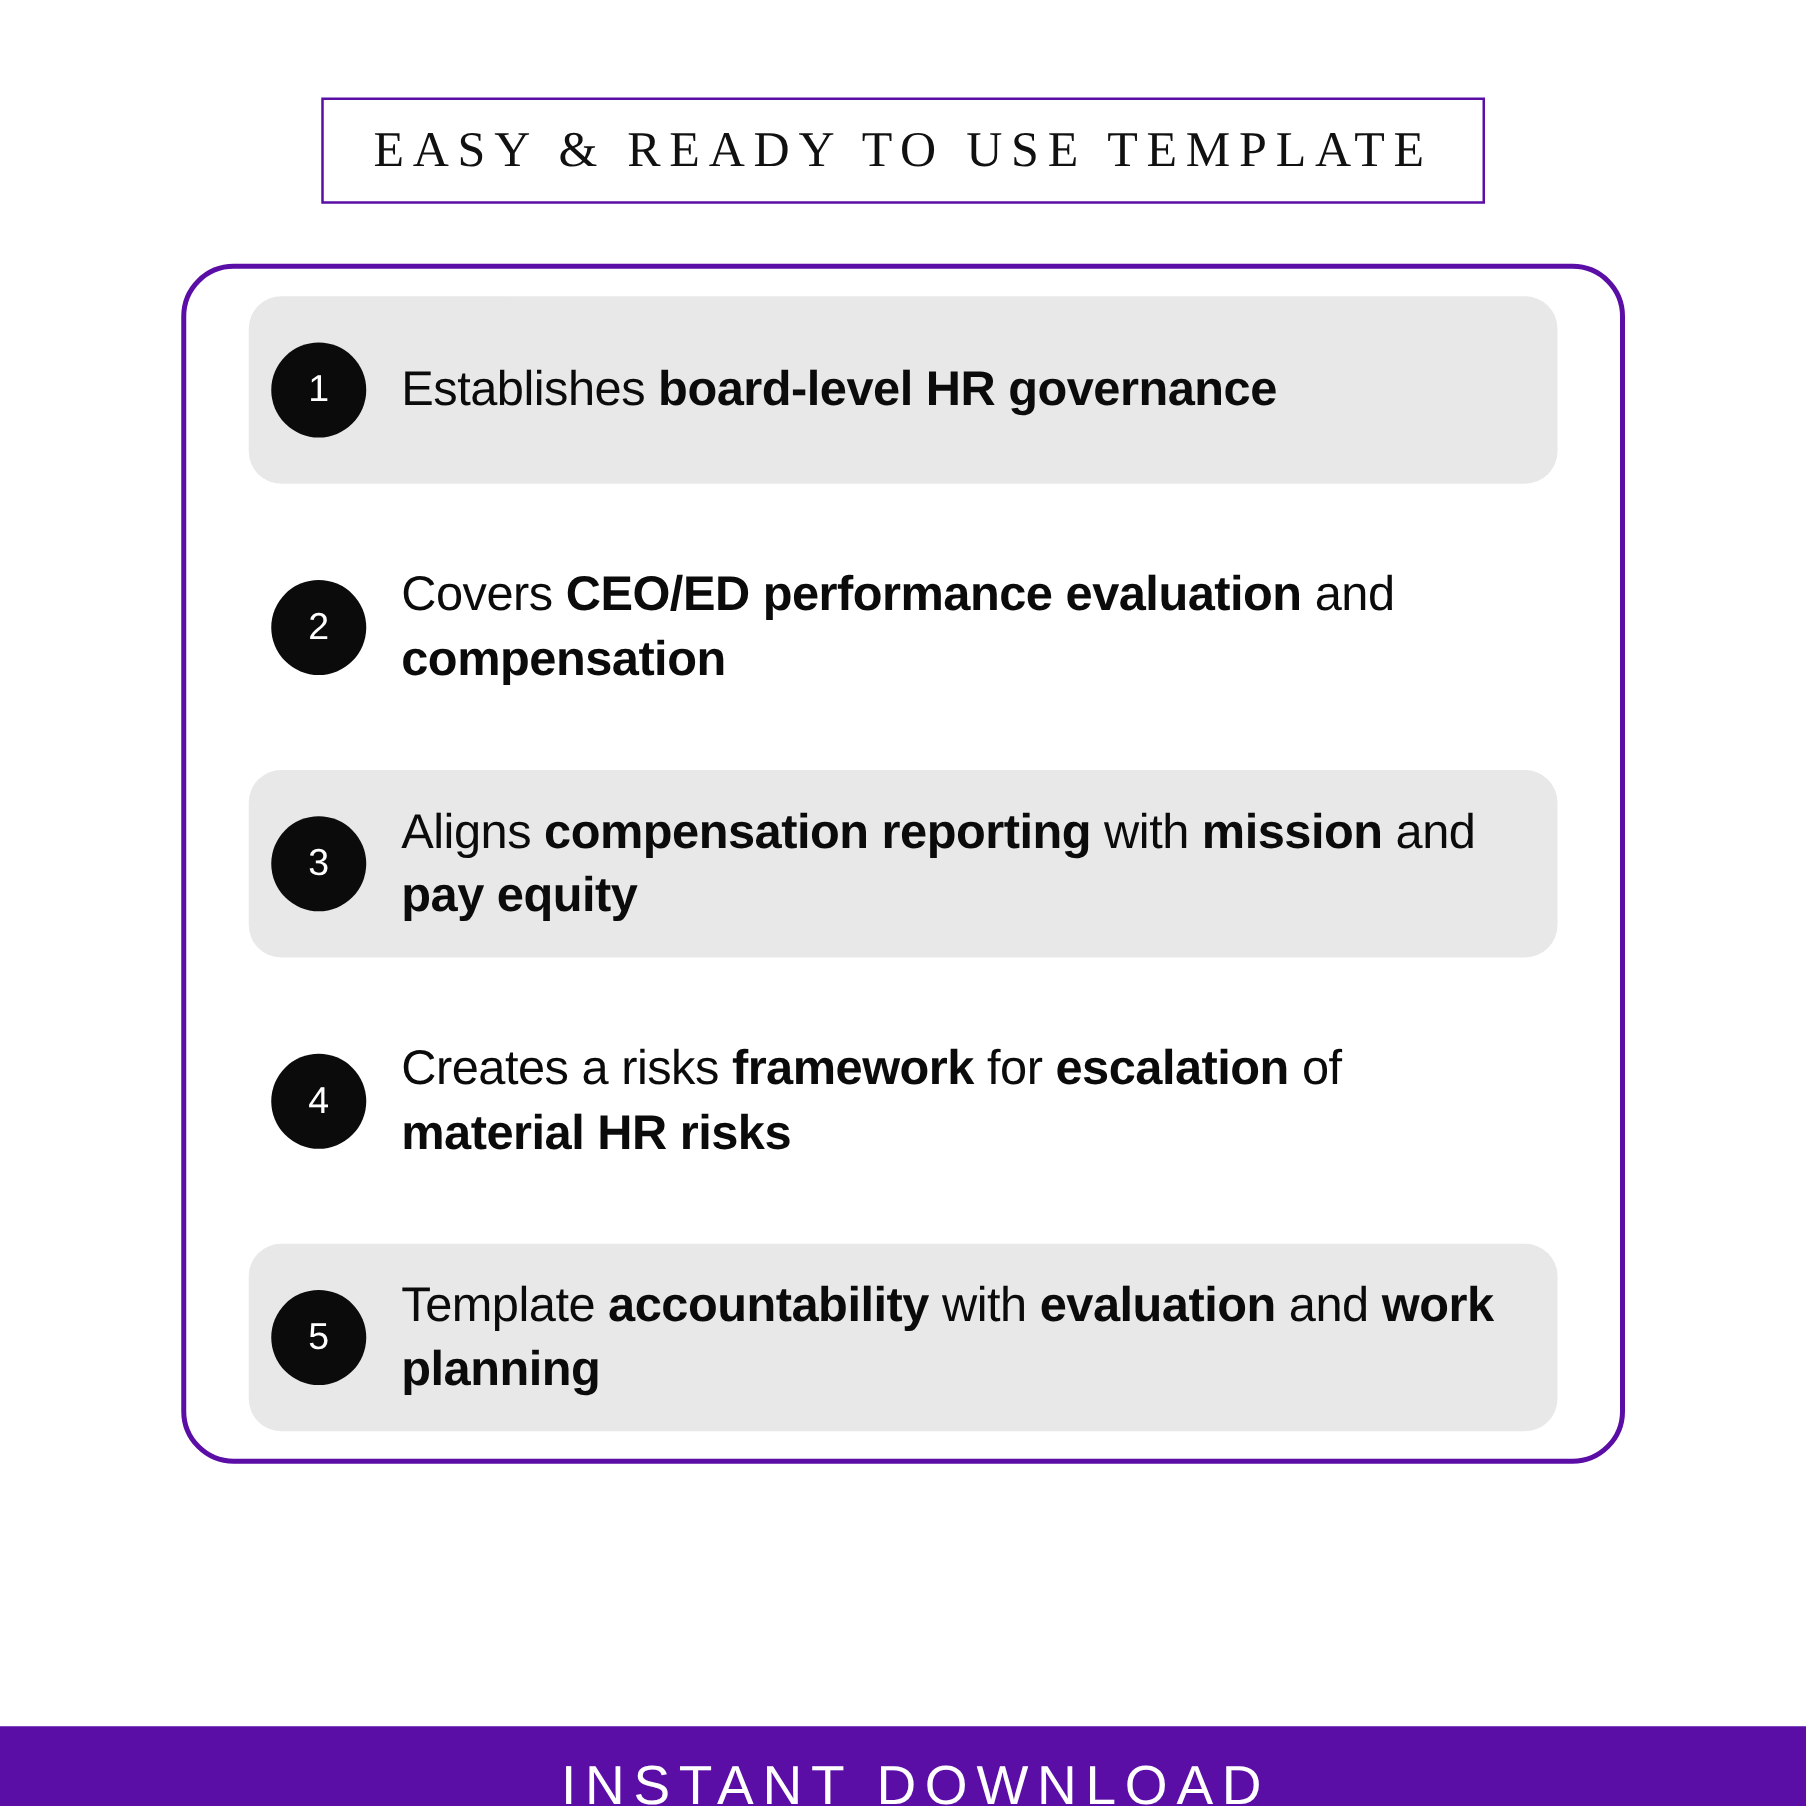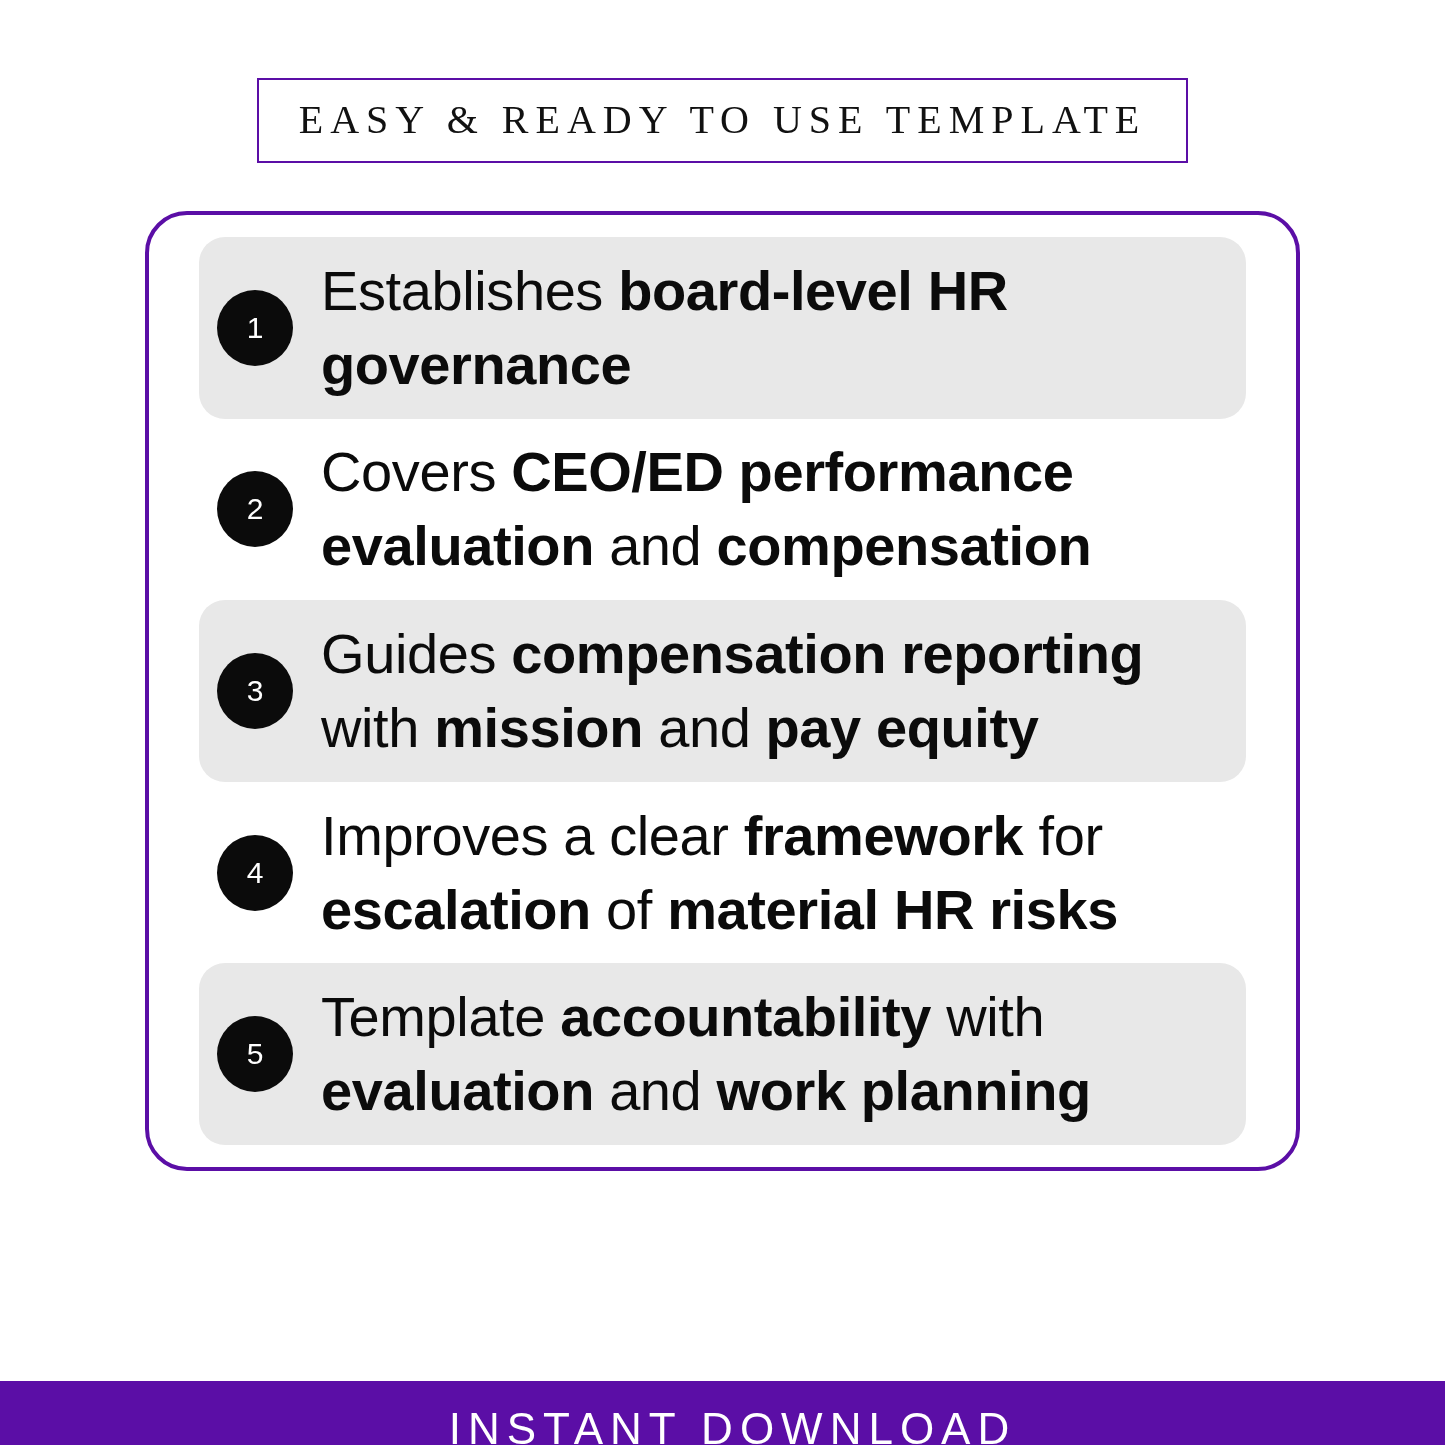--- a/index.html
+++ b/index.html
@@ -81,21 +81,21 @@
     color: #ffffff;
     display: flex;
     align-items: center;
     justify-content: center;
     font-size: 30px;
     font-weight: normal;
     margin-right: 28px;
   }
 
   .row-text {
-    font-size: 56px;
+    font-size: 39px;
     line-height: 1.32;
     color: #0b0b0b;
     font-weight: normal;
     letter-spacing: -0.4px;
   }
   .row-text b { font-weight: bold; }
 
   
   .footer {
     position: absolute;
@@ -131,25 +131,25 @@
         <div class="row shaded">
           <div class="badge">1</div>
           <div class="row-text"><span>Establishes </span><b>board-level HR governance</b></div>
         </div>
         <div class="row">
           <div class="badge">2</div>
           <div class="row-text"><span>Covers </span><b>CEO/ED performance evaluation</b><span> and </span><b>compensation</b></div>
         </div>
         <div class="row shaded">
           <div class="badge">3</div>
-          <div class="row-text"><span>Guides </span><b>compensation reporting</b><span> with </span><b>mission</b><span> and </span><b>pay equity</b></div>
+          <div class="row-text"><span>Aligns </span><b>compensation reporting</b><span> with </span><b>mission</b><span> and </span><b>pay equity</b></div>
         </div>
         <div class="row">
           <div class="badge">4</div>
-          <div class="row-text"><span>Improves a clear </span><b>framework</b><span> for </span><b>escalation</b><span> of </span><b>material HR risks</b></div>
+          <div class="row-text"><span>Creates a risks </span><b>framework</b><span> for </span><b>escalation</b><span> of </span><b>material HR risks</b></div>
         </div>
         <div class="row shaded">
           <div class="badge">5</div>
           <div class="row-text"><span>Template </span><b>accountability</b><span> with </span><b>evaluation</b><span> and </span><b>work planning</b></div>
         </div>
       </div>
   </div>
 
   <div class="footer">
     <div class="footer-text">INSTANT DOWNLOAD</div>

